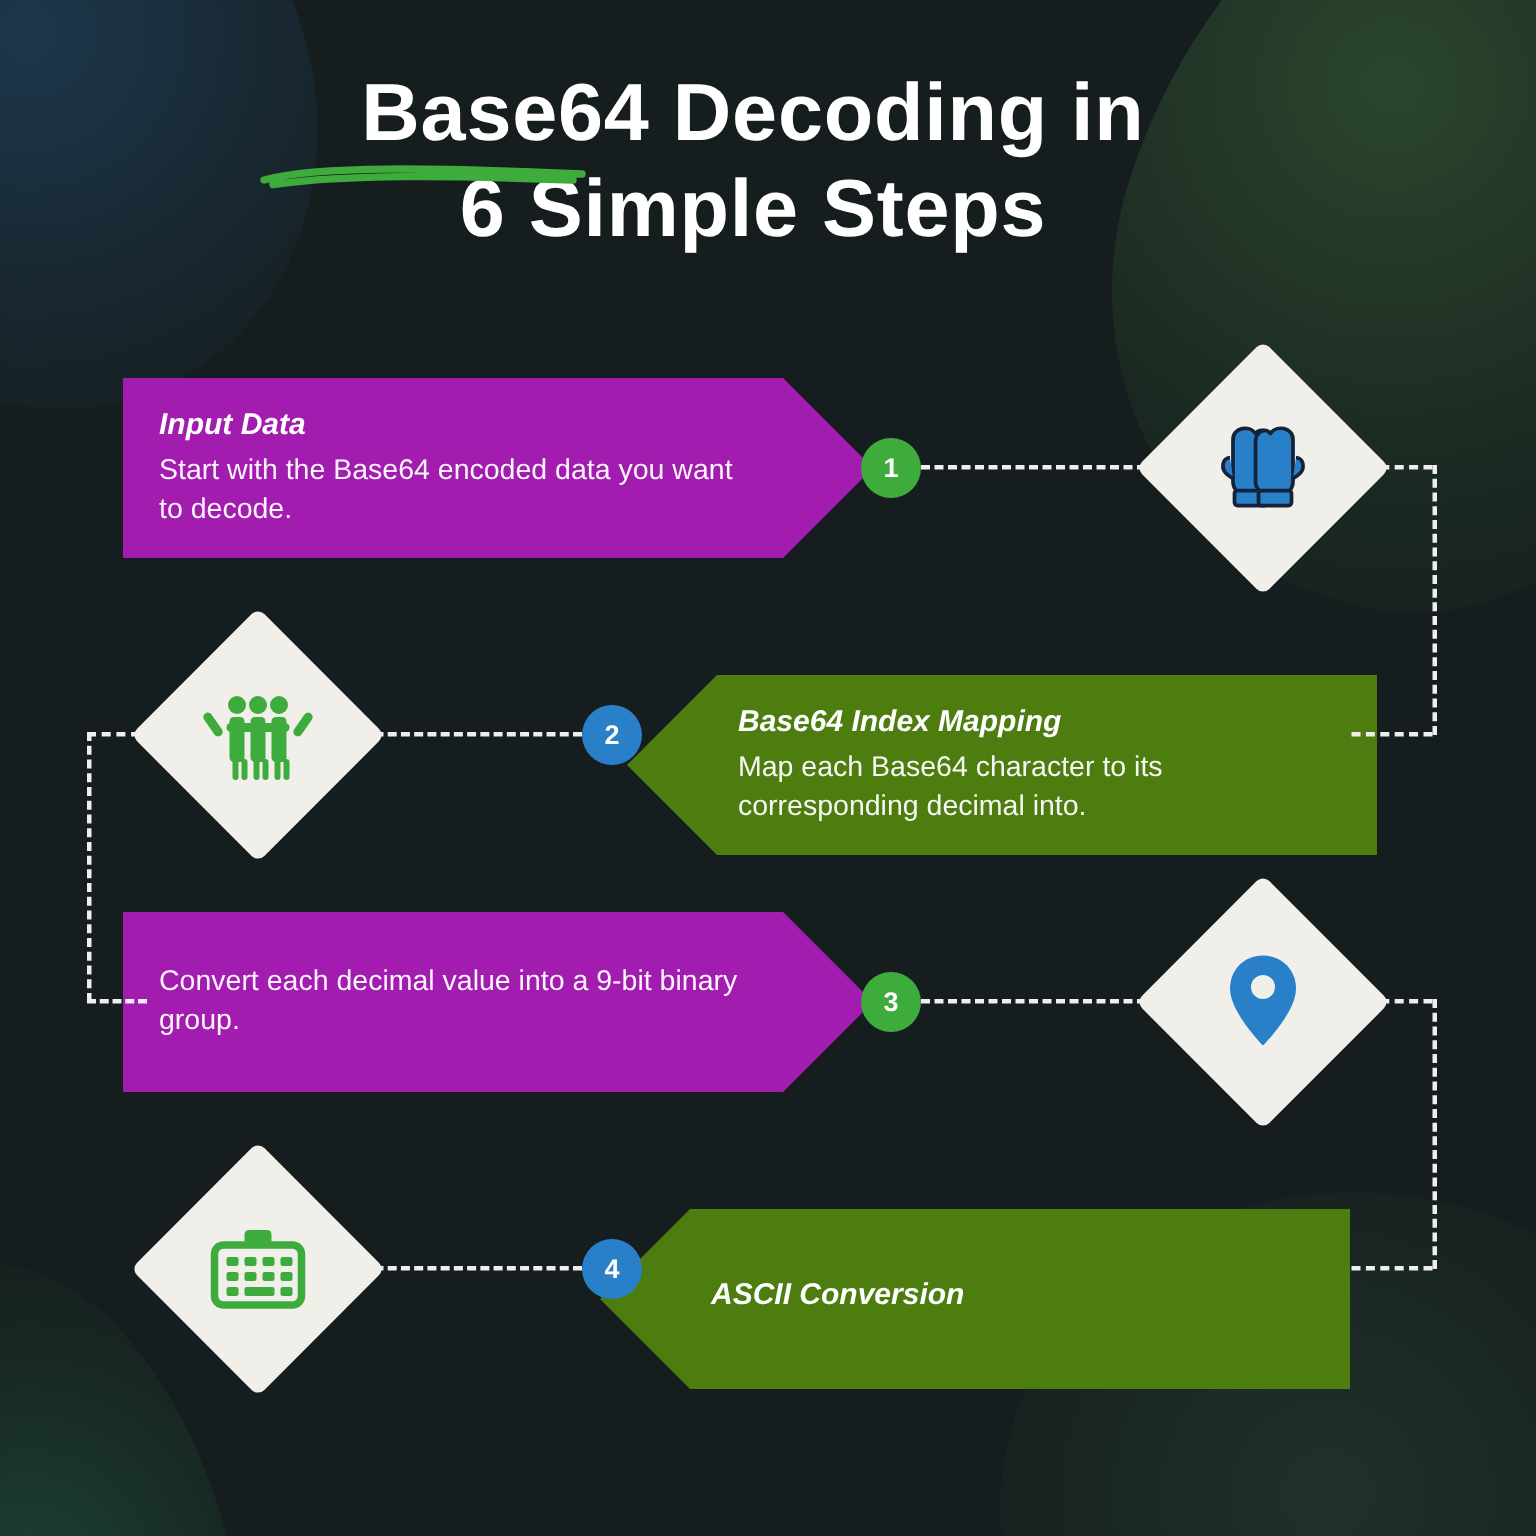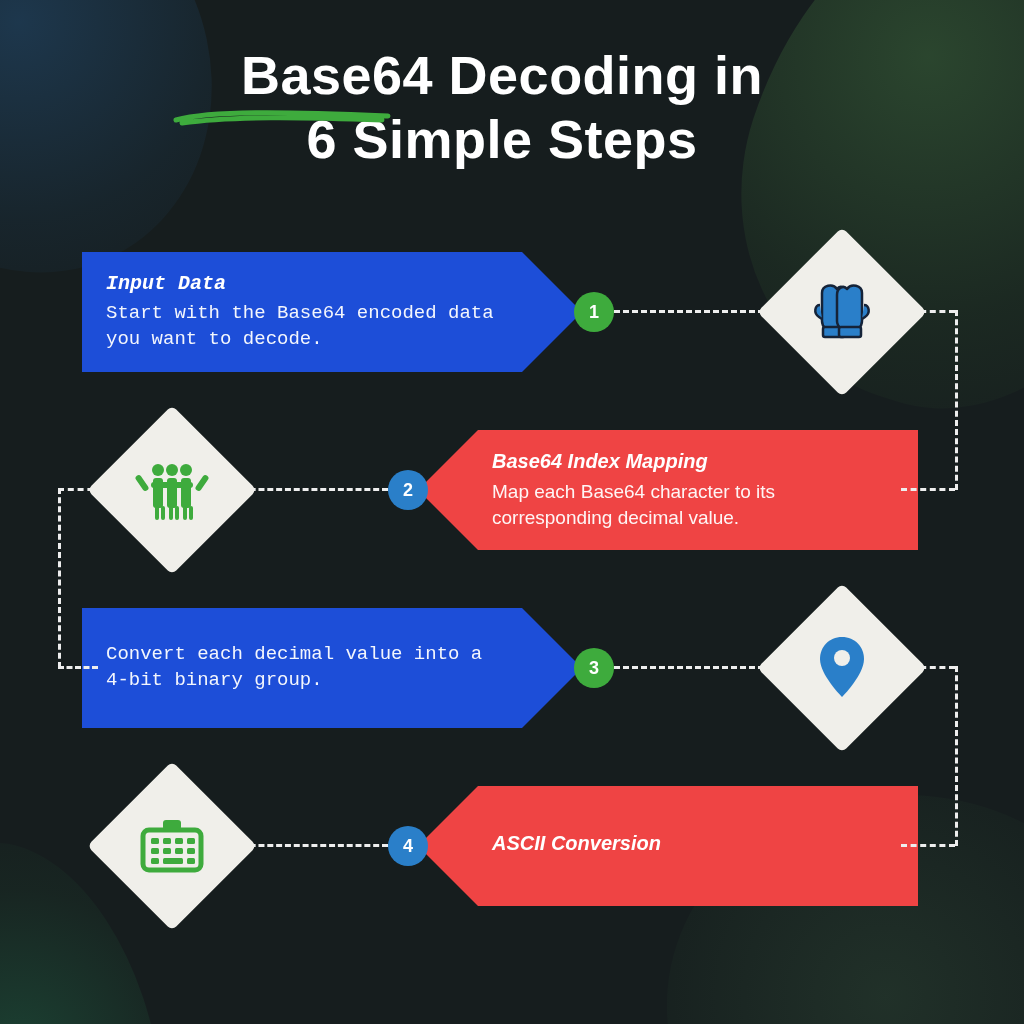--- a/index.html
+++ b/index.html
@@ -93,22 +93,22 @@
     opacity: 0.95;
   }
   .card-right-point {
     clip-path: polygon(0 0, calc(100% - 60px) 0, 100% 50%, calc(100% - 60px) 100%, 0 100%);
     padding-right: 74px;
   }
   .card-left-point {
     clip-path: polygon(60px 0, 100% 0, 100% 100%, 60px 100%, 0 50%);
     padding-left: 74px;
   }
-  .blue  { background: #1d4ed8; font-family: Liberation Mono, monospace; }
-  .green { background: #ef4444; }
+  .blue  { background: #a21caf; }
+  .green { background: #4d7c0f; margin-top: 20px; }
 
   
   .badge {
     position: absolute;
     width: 40px; height: 40px;
     border-radius: 50%;
     color: #fff;
     font-weight: 700;
     font-size: 18px;
     display: flex;
@@ -198,21 +198,21 @@
           <path d="M15 14 C15 6 26 4 30 10 C33 6 40 8 40 16 L40 42 C40 48 34 52 27 52 C20 52 15 48 15 42 Z"></path>
           <path d="M13 26 C8 26 6 34 12 38 L15 40" fill="#2a7fc9"></path>
           <rect x="16" y="48" width="22" height="10" rx="2"></rect>
         </g>
       </svg>
     </div>
   </div>
 
   <div class="card green card-left-point" style="left:418px; top:430px; width:500px;">
     <div class="head">Base64 Index Mapping</div>
-    <div class="body">Map each Base64 character to its corresponding decimal value.</div>
+    <div class="body">Map each Base64 character to its corresponding decimal into.</div>
   </div>
   <div class="badge badge-blue" style="left:388px; top:470px;">
     <span>2</span>
   </div>
 
   <div class="dash-h" style="left:232px; top:488px; width:156px;"></div>
   <div class="dash-h" style="left:58px;  top:488px; width:55px;"></div>
   <div class="dash-v" style="left:58px;  top:488px; height:180px;"></div>
   <div class="dash-h" style="left:58px;  top:666px; width:40px;"></div>
 
@@ -234,41 +234,41 @@
             <rect x="56" y="48" width="4" height="14" rx="2"></rect>
           <rect x="6" y="16" width="6" height="18" rx="3" transform="rotate(-35 9 25)"></rect>
           <rect x="66" y="16" width="6" height="18" rx="3" transform="rotate(35 69 25)"></rect>
           <rect x="18" y="24" width="42" height="6" rx="3"></rect>
         </g>
       </svg>
     </div>
   </div>
 
   <div class="card blue card-right-point" style="left:82px; top:608px; width:500px;">
-    <div class="body">Convert each decimal value into a 4-bit binary group.</div>
+    <div class="body">Convert each decimal value into a 9-bit binary group.</div>
   </div>
   <div class="badge badge-green" style="left:574px; top:648px;">
     <span>3</span>
   </div>
 
   <div class="dash-h" style="left:614px; top:666px; width:168px;"></div>
   <div class="dash-h" style="left:901px; top:666px; width:54px;"></div>
   <div class="dash-v" style="left:955px; top:666px; height:180px;"></div>
   <div class="dash-h" style="left:901px; top:844px; width:54px;"></div>
 
   <div class="diamond" style="left:782px; top:608px;">
     <div class="diamond-inner">
       <svg width="52" height="66" viewBox="0 0 52 66">
         <path fill="#2a7fc9" d="M26 2 C13 2 4 12 4 24 C4 40 26 62 26 62 C26 62 48 40 48 24 C48 12 39 2 26 2 Z"></path>
         <circle cx="26" cy="23" r="8" fill="#f0efea"></circle>
       </svg>
     </div>
   </div>
 
-  <div class="card green card-left-point" style="left:418px; top:786px; width:500px;">
+  <div class="card green card-left-point" style="left:400px; top:786px; width:500px;">
     <div class="head">ASCII Conversion</div>
   </div>
   <div class="badge badge-blue" style="left:388px; top:826px;">
     <span>4</span>
   </div>
 
   <div class="dash-h" style="left:232px; top:844px; width:156px;"></div>
 
   <div class="diamond" style="left:112px; top:786px;">
     <div class="diamond-inner">

